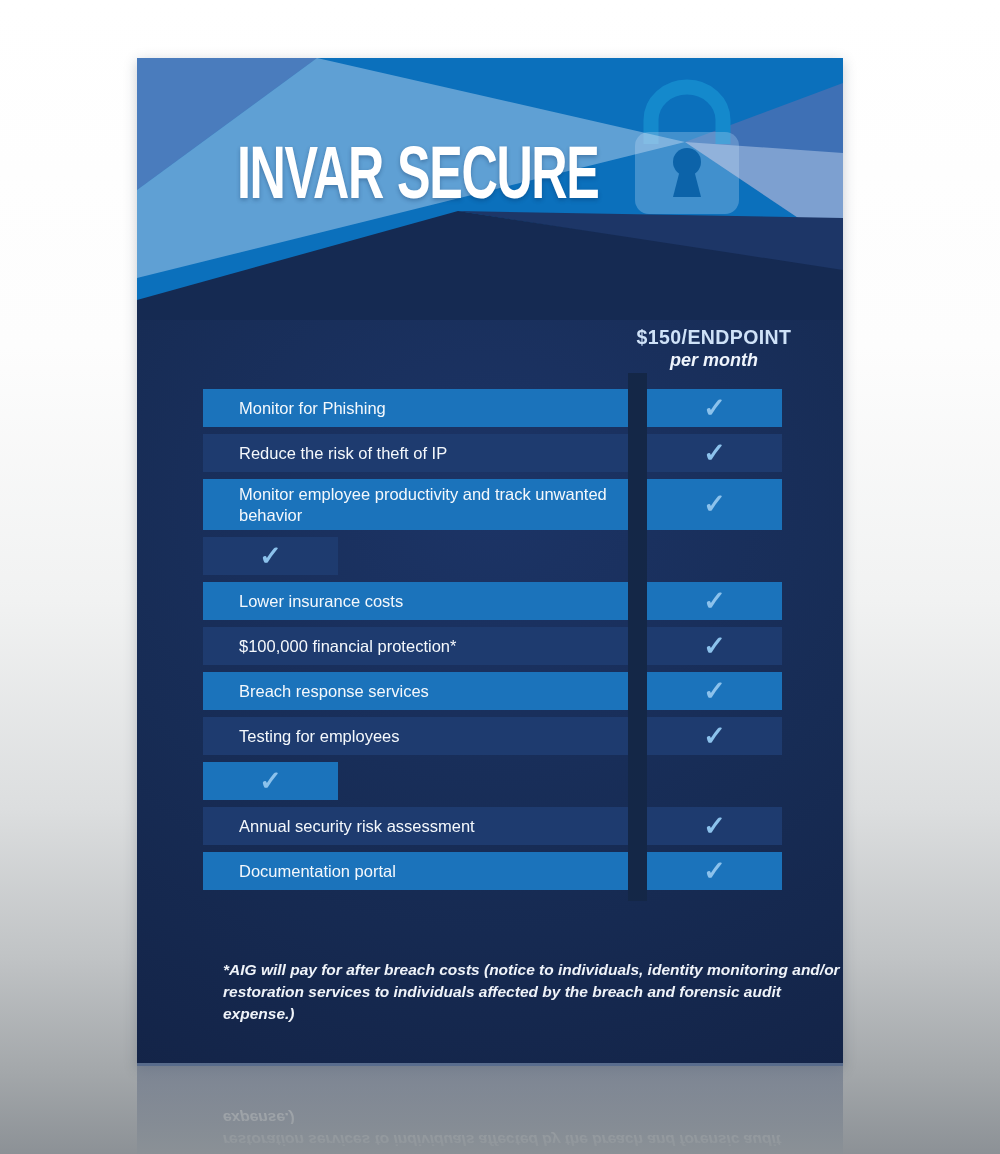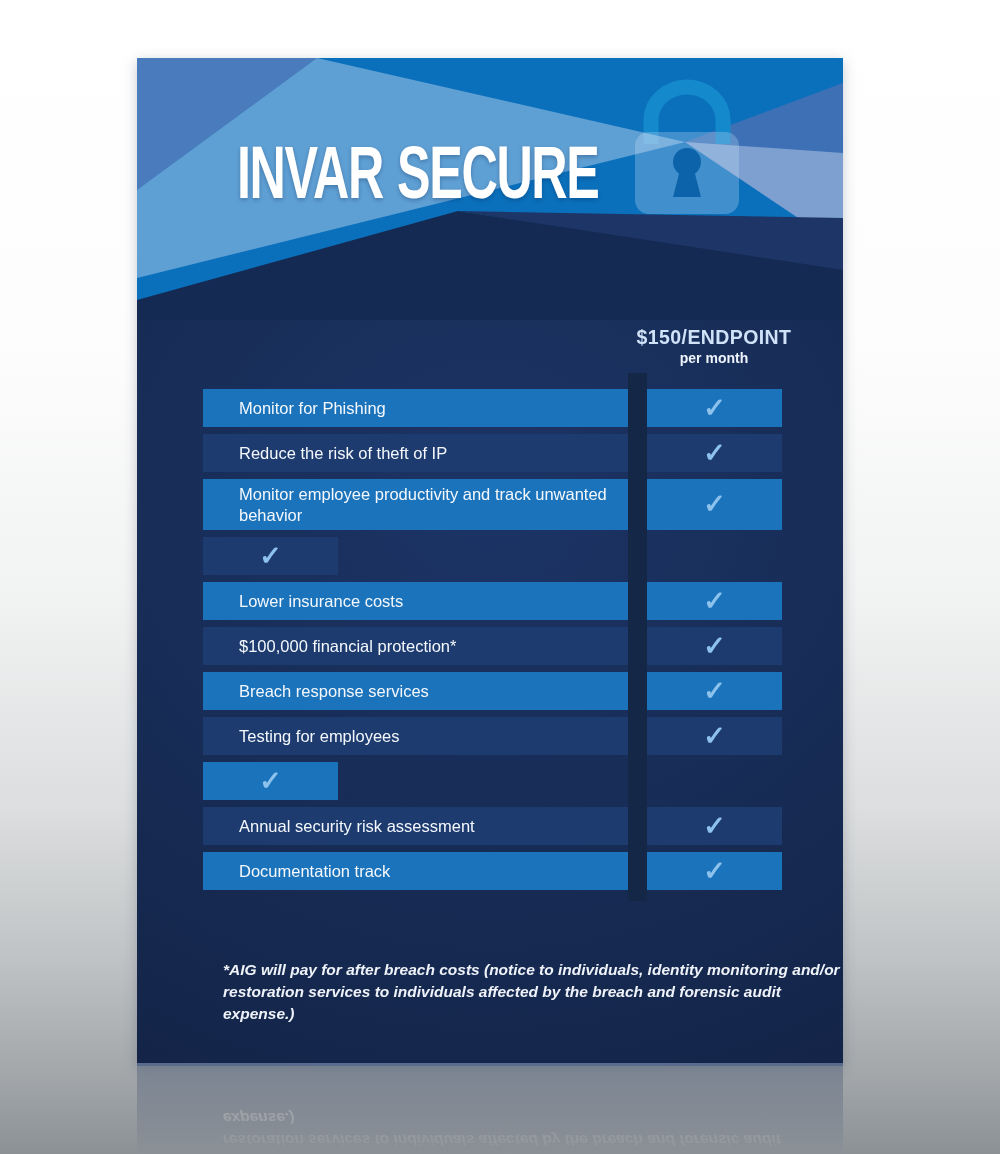--- a/index.html
+++ b/index.html
@@ -19,21 +19,21 @@
   .header-art{position:absolute;left:0;top:0;width:706px;height:262px;display:block;}
   .title{
     position:absolute;left:100px;top:72px;z-index:3;
     font-size:74px;font-weight:800;color:#ffffff;letter-spacing:-2px;word-spacing:2px;
     transform:scaleX(0.68);transform-origin:left top;white-space:nowrap;
     text-shadow:0 2px 5px rgba(8,30,70,0.30);
   }
   
   .price-block{position:absolute;left:477px;top:255px;width:200px;text-align:center;z-index:3;margin-top:13px;}
   .price-line{font-size:19.5px;font-weight:700;letter-spacing:0.4px;color:var(--price,#cfe2f8);white-space:nowrap;}
-  .price-period{font-size:14px;font-weight:700;color:#eef4fc;margin-top:1px;}
+  .price-period{font-size:18px;font-weight:700;font-style:italic;color:#eef4fc;margin-top:1px;}
   
   .ftable{position:absolute;left:66px;top:331px;width:579px;z-index:2;
     display:flex;flex-direction:column;gap:7px;}
   .divider-bar{position:absolute;left:425px;top:-16px;bottom:-11px;width:19px;
     background:var(--divider,#142747);z-index:0;}
   .frow{display:flex;align-items:stretch;position:relative;z-index:1;}
   .fcell{width:425px;box-sizing:border-box;display:flex;align-items:center;
     padding:5px 20px 5px 36px;margin-right:19px;
     font-size:16.5px;line-height:1.25;color:#f4f8fc;min-height:38px;}
   .ccell{width:135px;box-sizing:border-box;display:flex;align-items:center;justify-content:center;min-height:38px;}
@@ -135,21 +135,21 @@
           <span class="check">✓</span>
         </div>
     </div>
     <div class="frow dark">
       <div class="fcell">Annual security risk assessment</div>
       <div class="ccell">
           <span class="check">✓</span>
         </div>
     </div>
     <div class="frow light">
-      <div class="fcell">Documentation track</div>
+      <div class="fcell">Documentation portal</div>
       <div class="ccell">
           <span class="check">✓</span>
         </div>
     </div>
   </div>
 
   <div class="footnote">
     <div>*AIG will pay for after breach costs (notice to individuals, identity monitoring and/or</div>
     <div>restoration services to individuals affected by the breach and forensic audit expense.)</div>
   </div>

